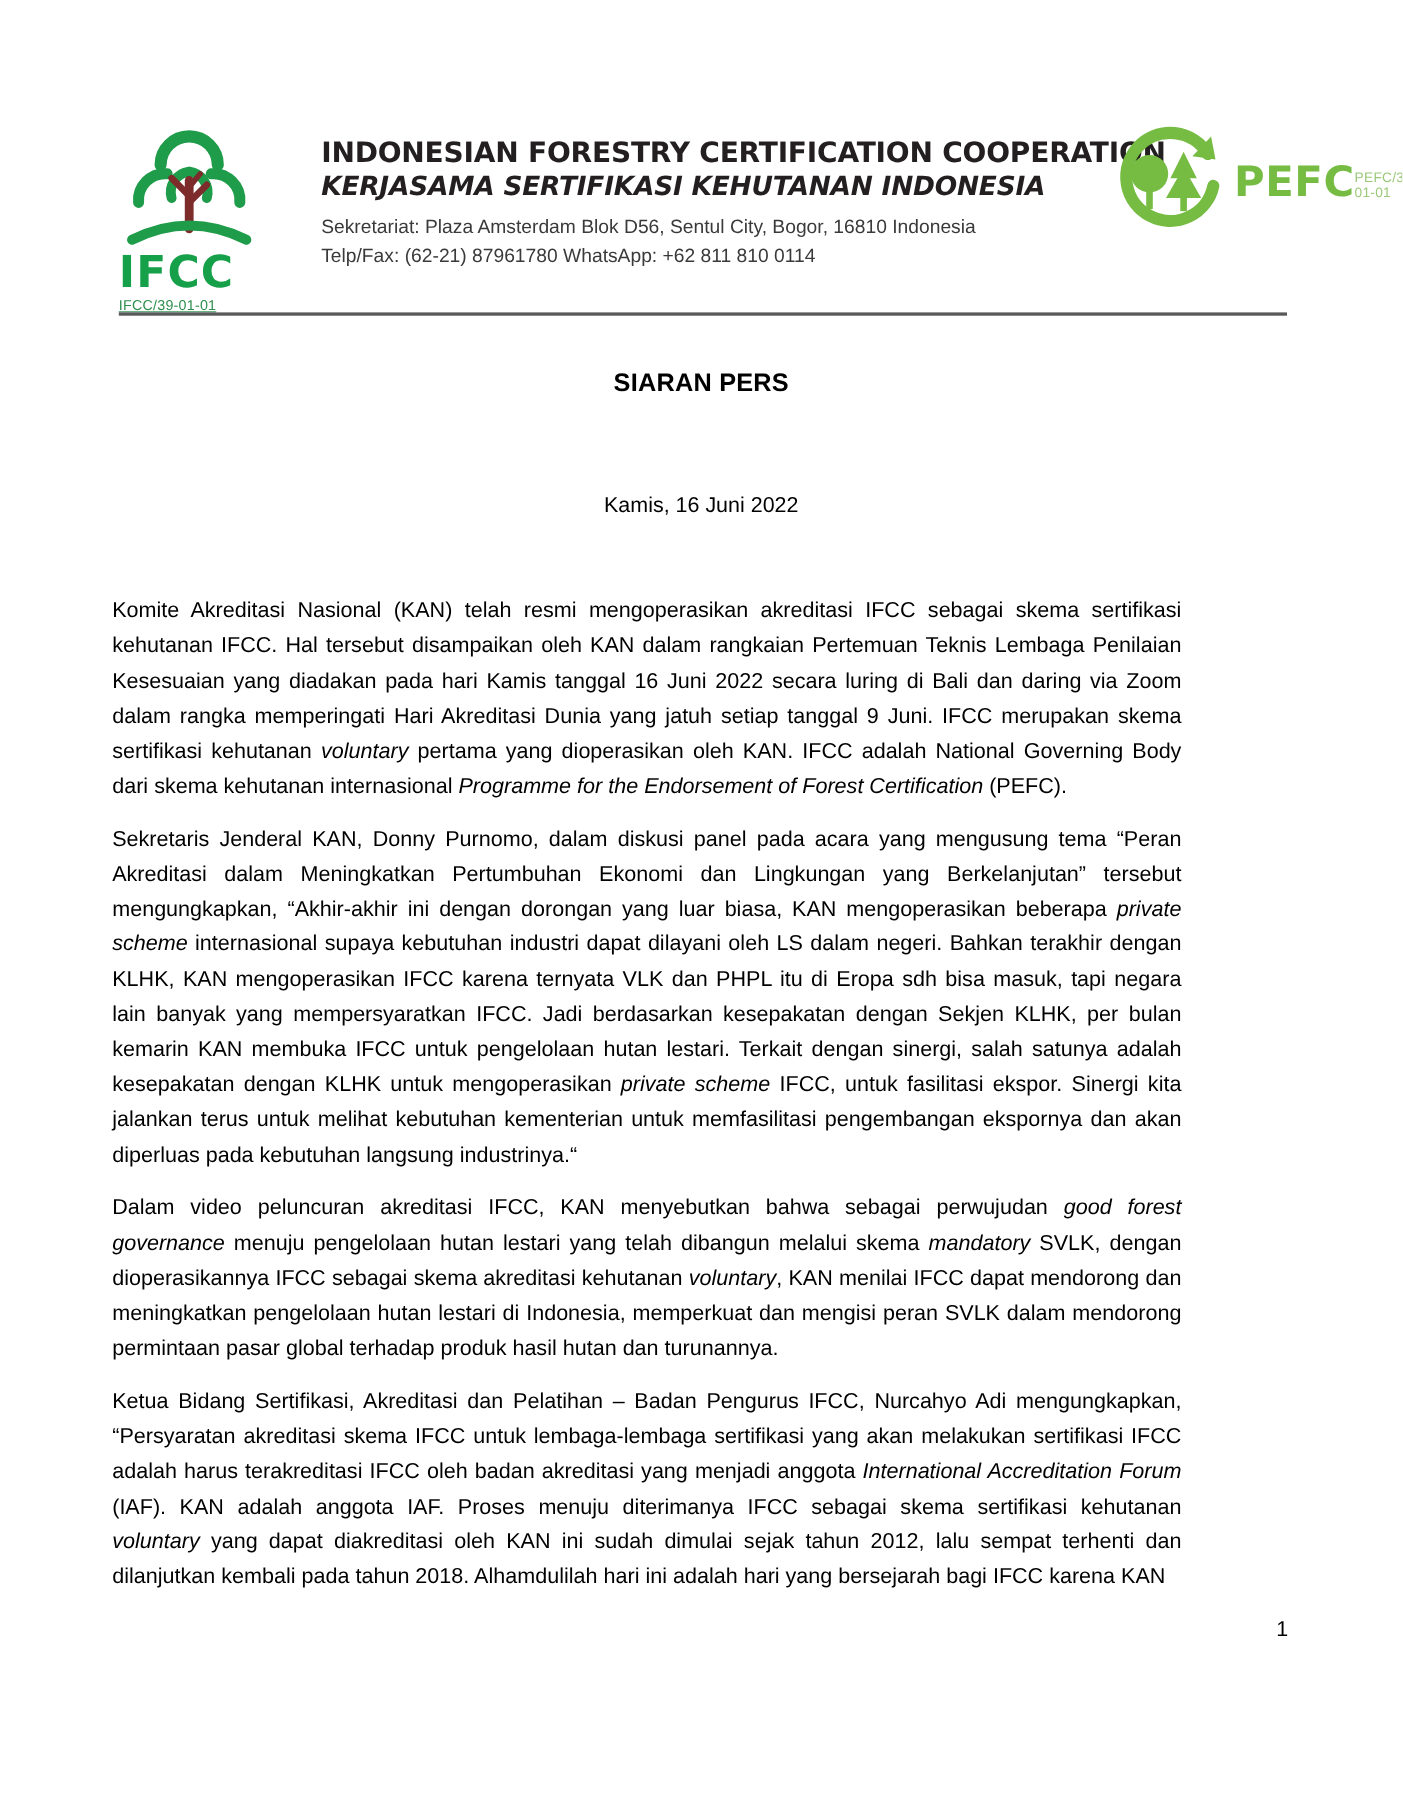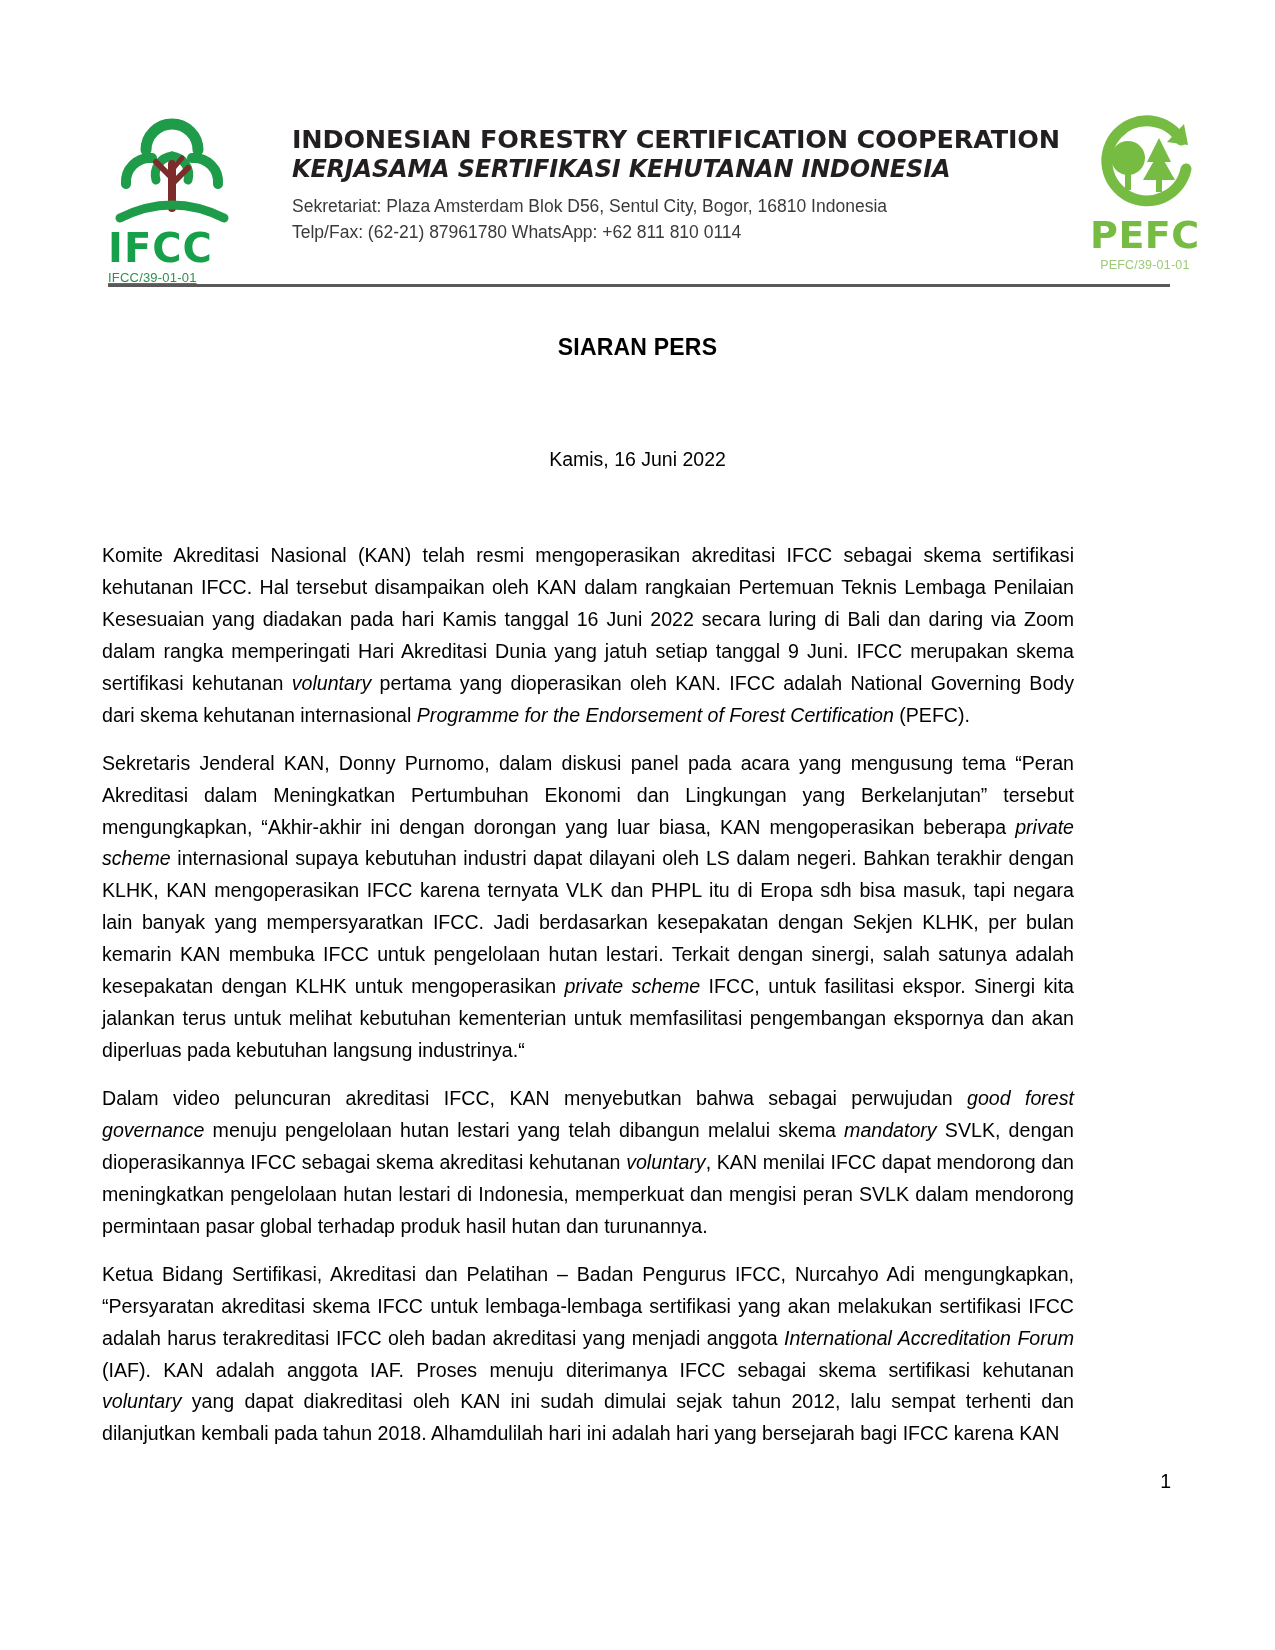--- a/index.html
+++ b/index.html
@@ -92,21 +92,20 @@
     color: #3a3a3a;
     line-height: 1.52;
     white-space: nowrap;
   }
   .contact-block { margin-top: 9px; }
 
   .pefc-logo {
     flex: 0 0 170px;
     width: 170px;
     display: flex;
-    flex-direction: column;
     align-items: center;
     padding-top: 6px;
     justify-content: center;
   }
   .pefc-mark { width: 120px; height: 104px; }
   .pefc-word {
     font-family: "DejaVu Sans", sans-serif;
     font-weight: bold;
     font-size: 38px;
     color: #76bc43;

